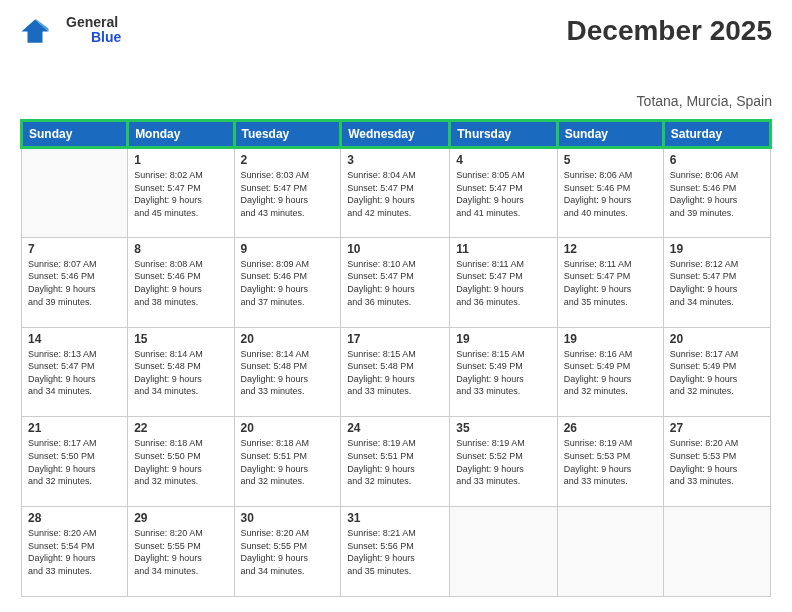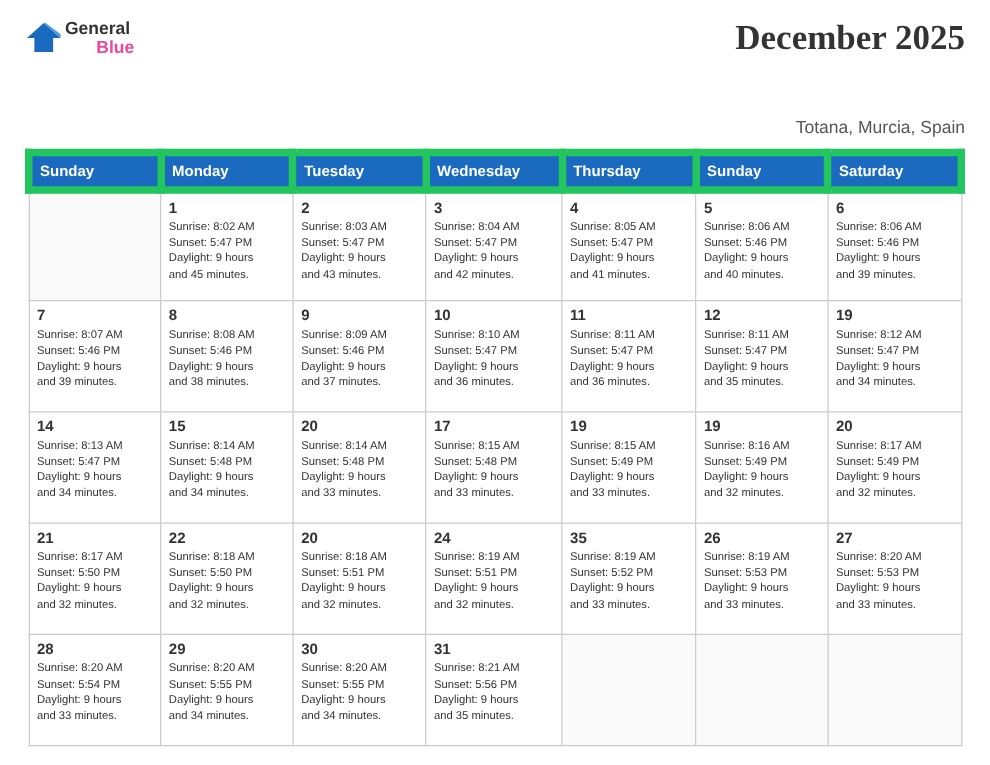--- a/index.html
+++ b/index.html
@@ -18,63 +18,62 @@
       flex-direction: column;
     }
     .header {
       display: flex;
       justify-content: space-between;
       align-items: flex-start;
       margin-bottom: 10px;
     }
     .logo {
       display: flex;
-      align-items: center;
-      gap: 2px;
+      align-items: flex-end;
+      gap: 16px;
     }
     .logo-text {
       display: flex;
       flex-direction: column;
       font-size: 14px;
       font-weight: bold;
       line-height: 1.1;
     }
     .logo-general { color: #333; }
-    .logo-blue { color: #ec4899; padding-left: 25px; }
+    .logo-blue { color: #1d4ed8; padding-left: 25px; }
     .logo-icon {
       width: 30px;
       height: 30px;
     }
     .title-block {
       text-align: right;
     }
     .main-title {
       font-size: 28px;
       font-weight: bold;
       color: #333;
-      font-family: Liberation Serif, serif;
     }
     .subtitle {
       font-size: 14px;
       color: #555;
       margin-top: 46px;
     }
     .calendar {
       width: 100%;
       border-collapse: collapse;
       flex: 1;
     }
     .calendar thead tr th {
       background-color: #1a6abf;
       color: #fff;
       font-size: 12px;
       font-weight: bold;
       padding: 5px 6px;
       text-align: left;
-      border: 6px solid #22c55e;
+      border: 3px solid #22c55e;
     }
     .calendar tbody tr td {
       border: 1px solid #ccc;
       vertical-align: top;
       padding: 4px 6px;
       font-size: 9.5px;
       color: #333;
       width: 113px;
       height: 88px;
     }

